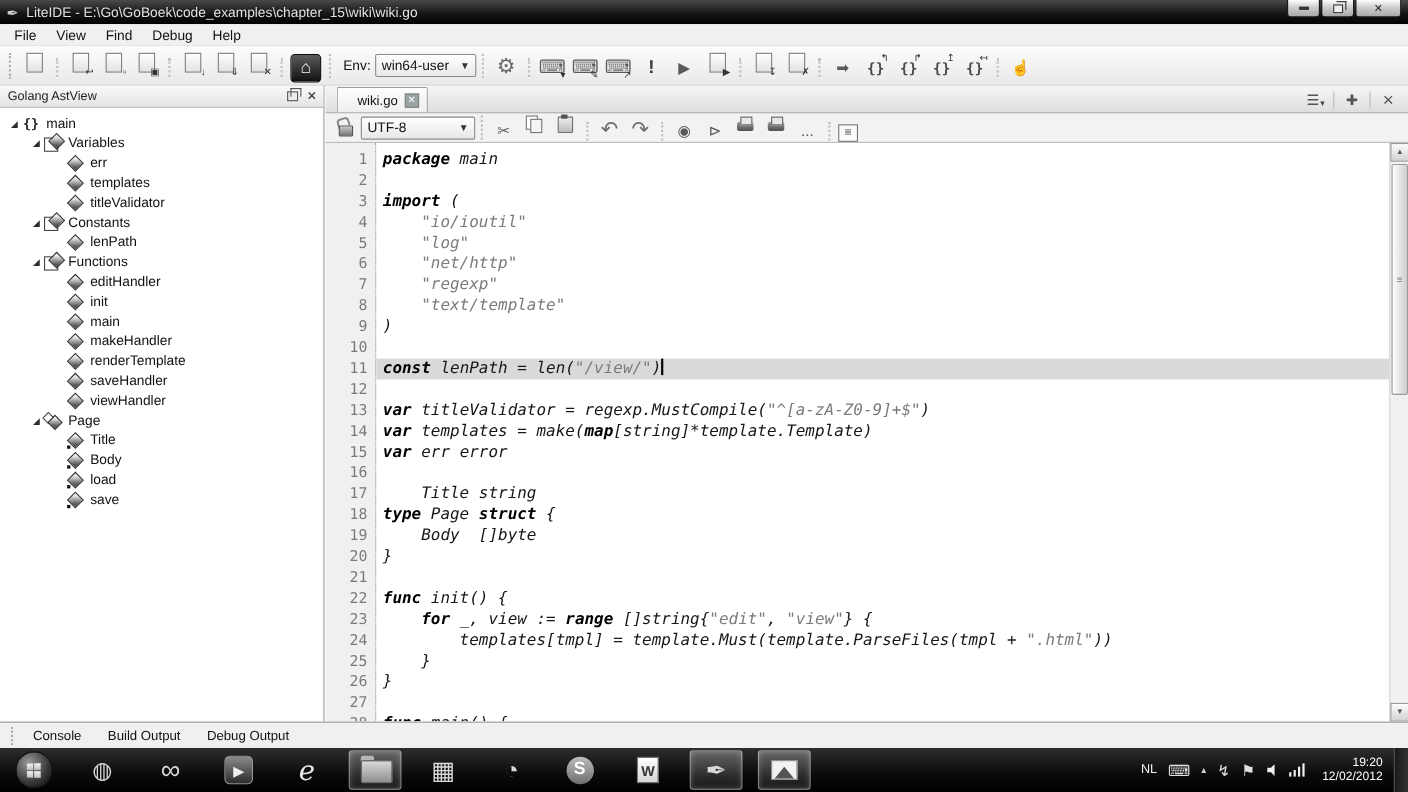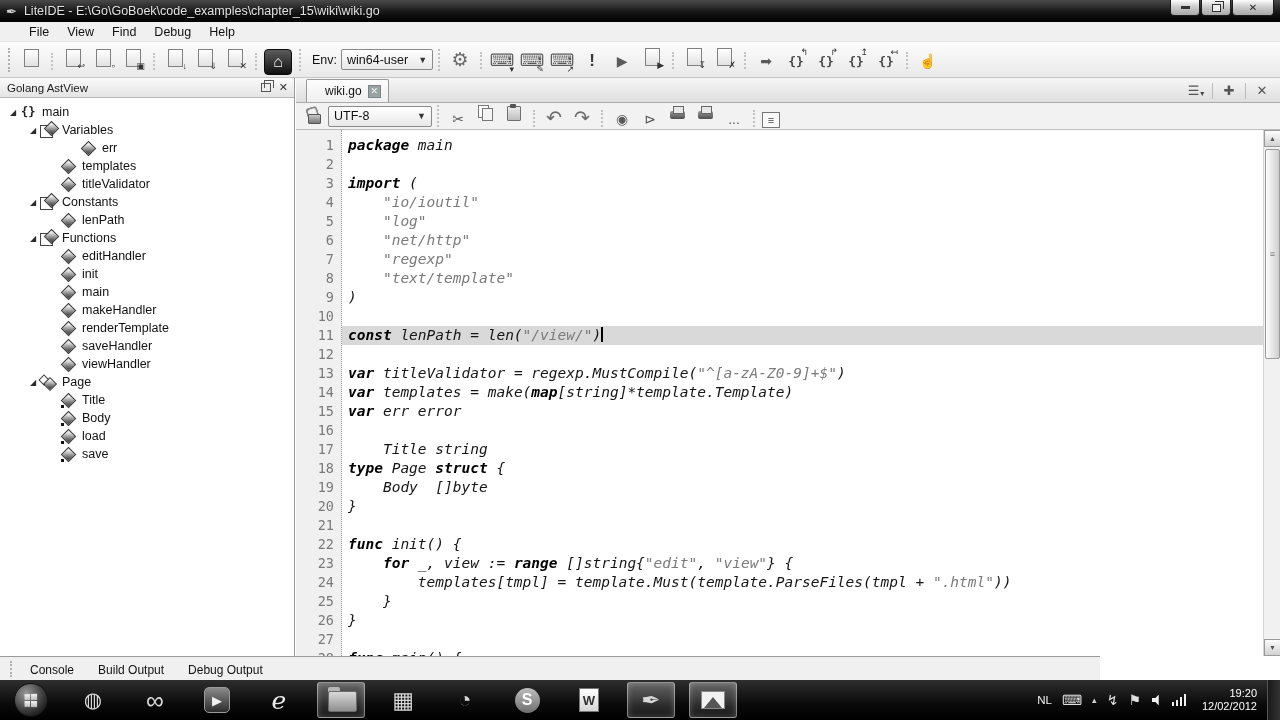--- a/index.html
+++ b/index.html
@@ -16,21 +16,21 @@
     background:linear-gradient(#fdfdfd,#cdcdcd 45%,#a8a8a8); border:1px solid #1c1c1c; border-top:none;
     border-radius:0 0 4px 4px; color:#222; font-size:10px; }
   .win-btn.close { width:42px; }
   .min-bar { width:9px; height:3px; background:#333; }
   .restore-glyph { width:9px; height:8px; border:1.5px solid #333; position:relative; background:#eee; }
   .restore-glyph::before { content:""; position:absolute; left:2px; top:-4px; width:8px; height:7px;
     border:1.5px solid #333; border-bottom:none; border-left:none; }
 
   
   .menubar { position:absolute; left:0; top:22px; width:1280px; height:20px; background:#f0f0f0;
-    border-bottom:1px solid #e3e3e3; display:flex; align-items:center; padding-left:20px; }
+    border-bottom:1px solid #e3e3e3; display:flex; align-items:center; padding-left:4px; }
   .menu-item { font-size:12.5px; color:#111; padding:2px 9px; }
 
   
   .toolbar { position:absolute; left:0; top:42px; width:1280px; height:36px;
     background:linear-gradient(#fcfcfc,#e9e9e9); border-bottom:1px solid #c6c6c6;
     display:flex; align-items:center; padding-left:4px; }
   .grip-dots { width:4px; height:24px; border-left:2px dotted #b0b0b0; margin:0 4px; }
   .tb-sep { width:1px; height:22px; border-left:2px dotted #c2c2c2; margin:0 5px; }
   .tbi { width:26px; height:26px; display:inline-flex; align-items:center; justify-content:center;
     position:relative; margin:0 2px; color:#5a5a5a; font-size:14px; }
@@ -133,21 +133,21 @@
   .vscroll { position:absolute; right:0; top:52px; width:17px; height:526px; background:#f1f1f1;
     border-left:1px solid #d5d5d5; }
   .sc-btn { width:17px; height:17px; background:linear-gradient(#fdfdfd,#d2d2d2); border:1px solid #9a9a9a;
     display:flex; align-items:center; justify-content:center; font-size:7px; color:#555; }
   .sc-btn.down { position:absolute; bottom:0; }
   .sc-thumb { position:absolute; top:19px; left:1px; width:15px; height:210px;
     background:linear-gradient(90deg,#fdfdfd,#cfcfcf); border:1px solid #9a9a9a; border-radius:2px;
     display:flex; align-items:center; justify-content:center; font-size:9px; color:#777; }
 
   
-  .bottombar { position:absolute; left:0; top:656px; width:1100px; height:24px; background:#f0f0f0;
+  .bottombar { position:absolute; left:0; top:656px; width:1280px; height:24px; background:#f0f0f0;
     border-top:1px solid #9a9a9a; display:flex; align-items:center; padding-left:6px; }
   .btab { font-size:12px; color:#111; padding:3px 12px; }
 
   
   .taskbar { position:absolute; left:0; top:680px; width:1280px; height:40px;
     background:linear-gradient(#2e2e2e,#0a0a0a 60%,#000); display:flex; align-items:center; }
   .tb-app { width:48px; height:36px; margin:0 7px; border-radius:3px; display:flex; align-items:center;
     justify-content:center; position:relative; }
   .tb-app.open { background:linear-gradient(rgba(255,255,255,.28),rgba(255,255,255,.08));
     border:1px solid rgba(255,255,255,.45); box-shadow:inset 0 0 6px rgba(255,255,255,.25); }
@@ -283,21 +283,21 @@
       <div class="tree-row" style="padding-left: 6px;">
         <span class="exp">◢</span>
         <span class="ti ti-braces"></span>
         <span>main</span>
       </div>
       <div class="tree-row" style="padding-left: 26px;">
         <span class="exp">◢</span>
         <span class="ti ti-cat"></span>
         <span>Variables</span>
       </div>
-      <div class="tree-row" style="padding-left: 66px;">
+      <div class="tree-row" style="padding-left: 46px;">
         <span class="exp"></span>
         <span class="ti ti-var"></span>
         <span>err</span>
       </div>
       <div class="tree-row" style="padding-left: 46px;">
         <span class="exp"></span>
         <span class="ti ti-var"></span>
         <span>templates</span>
       </div>
       <div class="tree-row" style="padding-left: 46px;">

